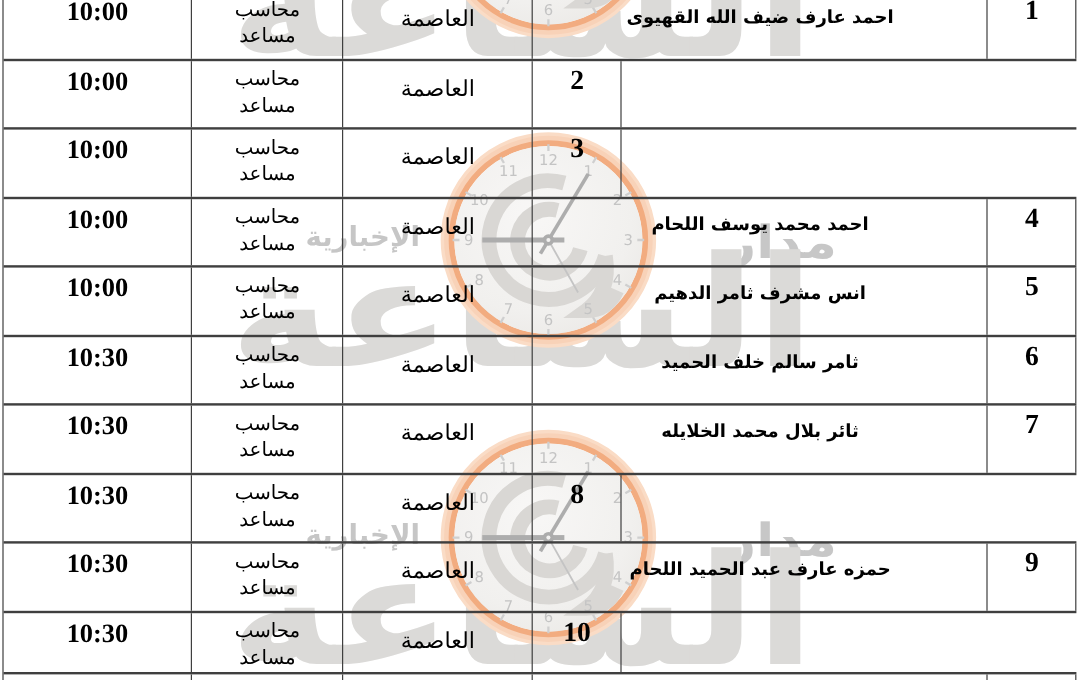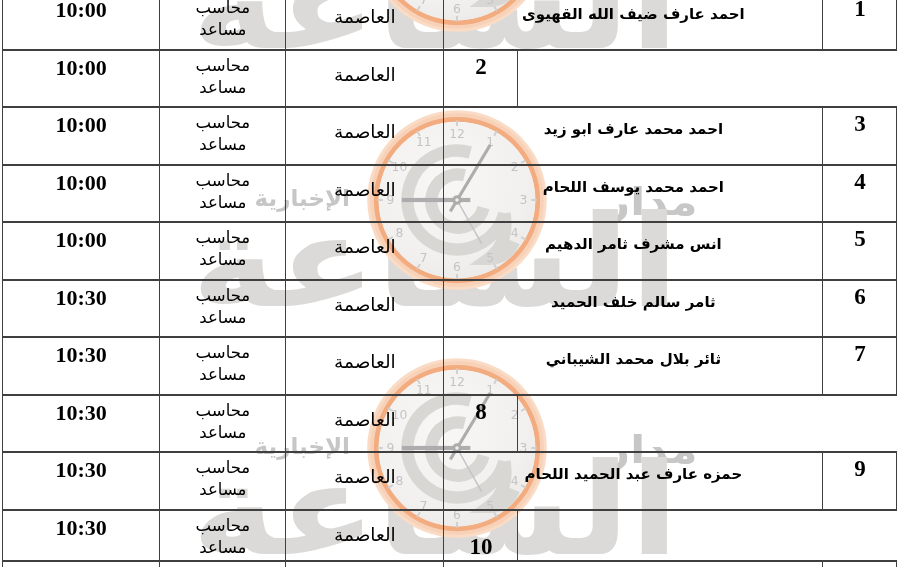--- a/index.html
+++ b/index.html
@@ -175,23 +175,20 @@
         <div class="cell c-time">
           <span style="display: block;">10:00</span>
         </div>
         <div class="cell c-job">
           <span style="display: block;">محاسب</span>
           <span style="display: block;">مساعد</span>
         </div>
         <div class="cell c-loc">
           <span style="display: block;">العاصمة</span>
         </div>
-        <div class="cell c-name">
-          <span style="display: block;">احمد محمد عارف ابو زيد</span>
-        </div>
         <div class="cell c-num">
           <span style="display: block;">3</span>
         </div>
       </div>
       <div class="row">
         <div class="cell c-time">
           <span style="display: block;">10:00</span>
         </div>
         <div class="cell c-job">
           <span style="display: block;">محاسب</span>
@@ -248,21 +245,21 @@
           <span style="display: block;">10:30</span>
         </div>
         <div class="cell c-job">
           <span style="display: block;">محاسب</span>
           <span style="display: block;">مساعد</span>
         </div>
         <div class="cell c-loc">
           <span style="display: block;">العاصمة</span>
         </div>
         <div class="cell c-name">
-          <span style="display: block;">ثائر بلال محمد الشيباني</span>
+          <span style="display: block;">ثائر بلال محمد الخلايله</span>
         </div>
         <div class="cell c-num">
           <span style="display: block;">7</span>
         </div>
       </div>
       <div class="row">
         <div class="cell c-time">
           <span style="display: block;">10:30</span>
         </div>
         <div class="cell c-job">
@@ -299,21 +296,21 @@
           <span style="display: block;">10:30</span>
         </div>
         <div class="cell c-job">
           <span style="display: block;">محاسب</span>
           <span style="display: block;">مساعد</span>
         </div>
         <div class="cell c-loc">
           <span style="display: block;">العاصمة</span>
         </div>
         <div class="cell c-num">
-          <span style="display: block; margin-top: 20px;">10</span>
+          <span style="display: block;">10</span>
         </div>
       </div>
       <div class="row">
         <div class="cell c-time">
           <span style="display: block;"></span>
         </div>
         <div class="cell c-job">
           <span style="display: block;"></span>
           <span style="display: block;"></span>
         </div>

